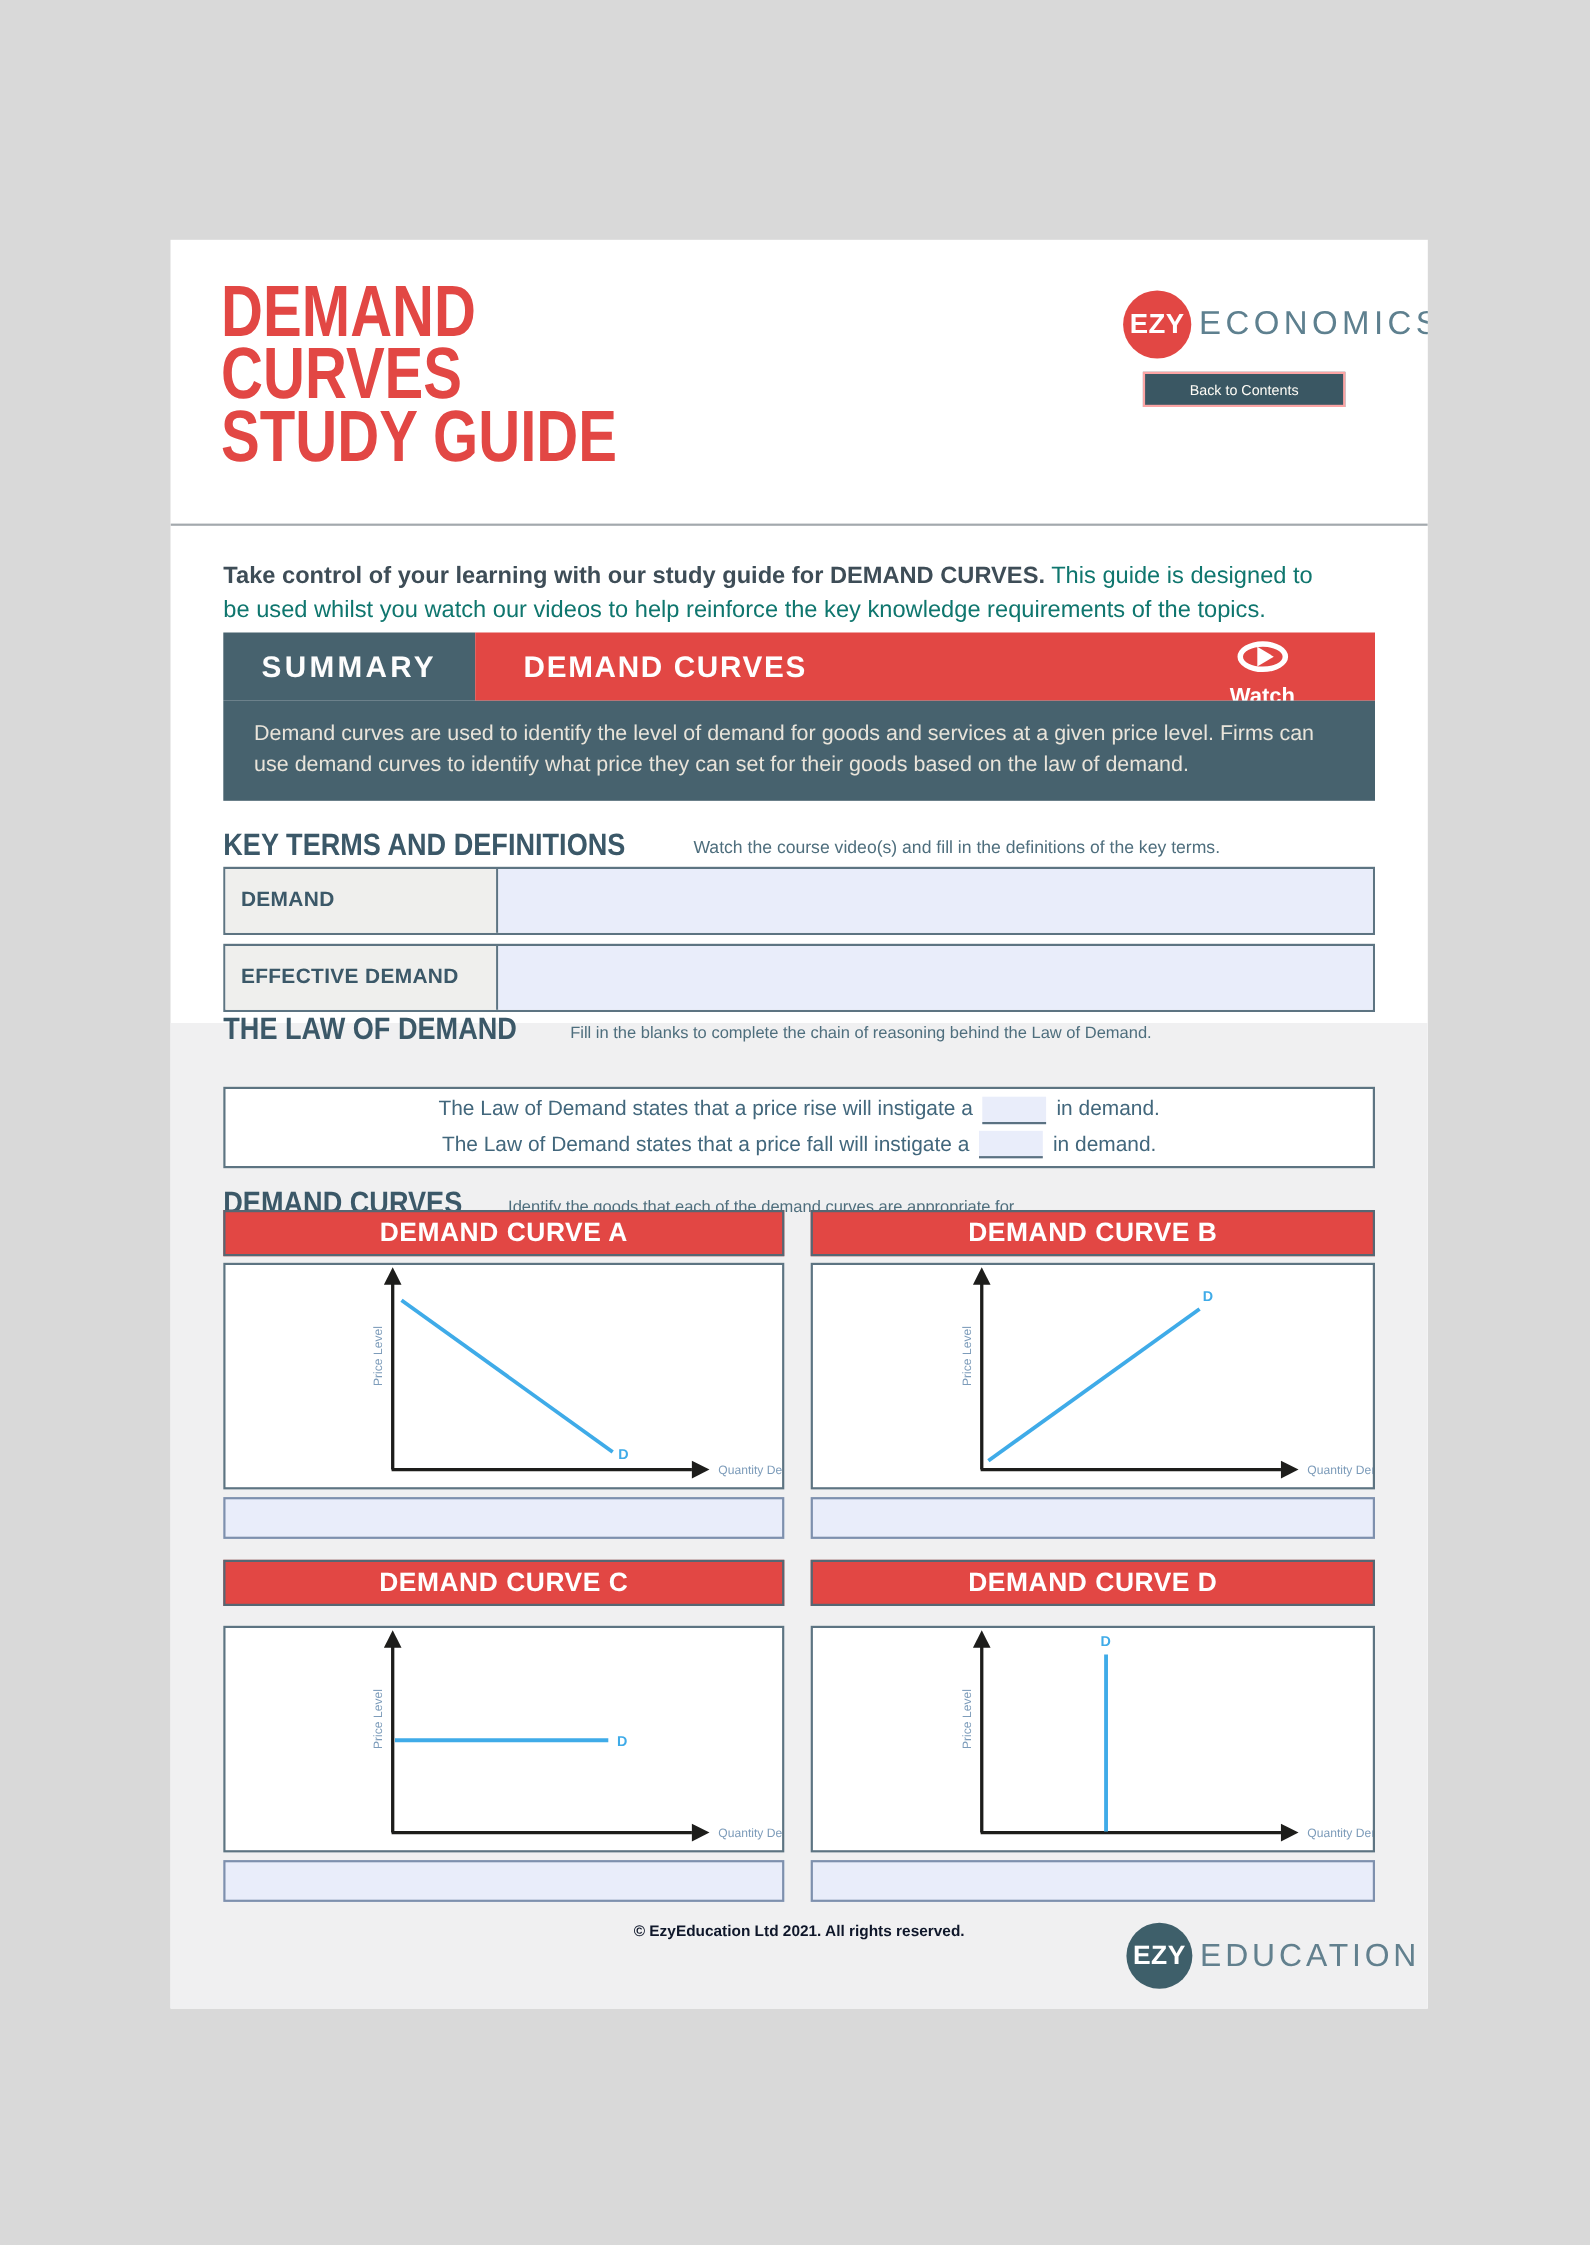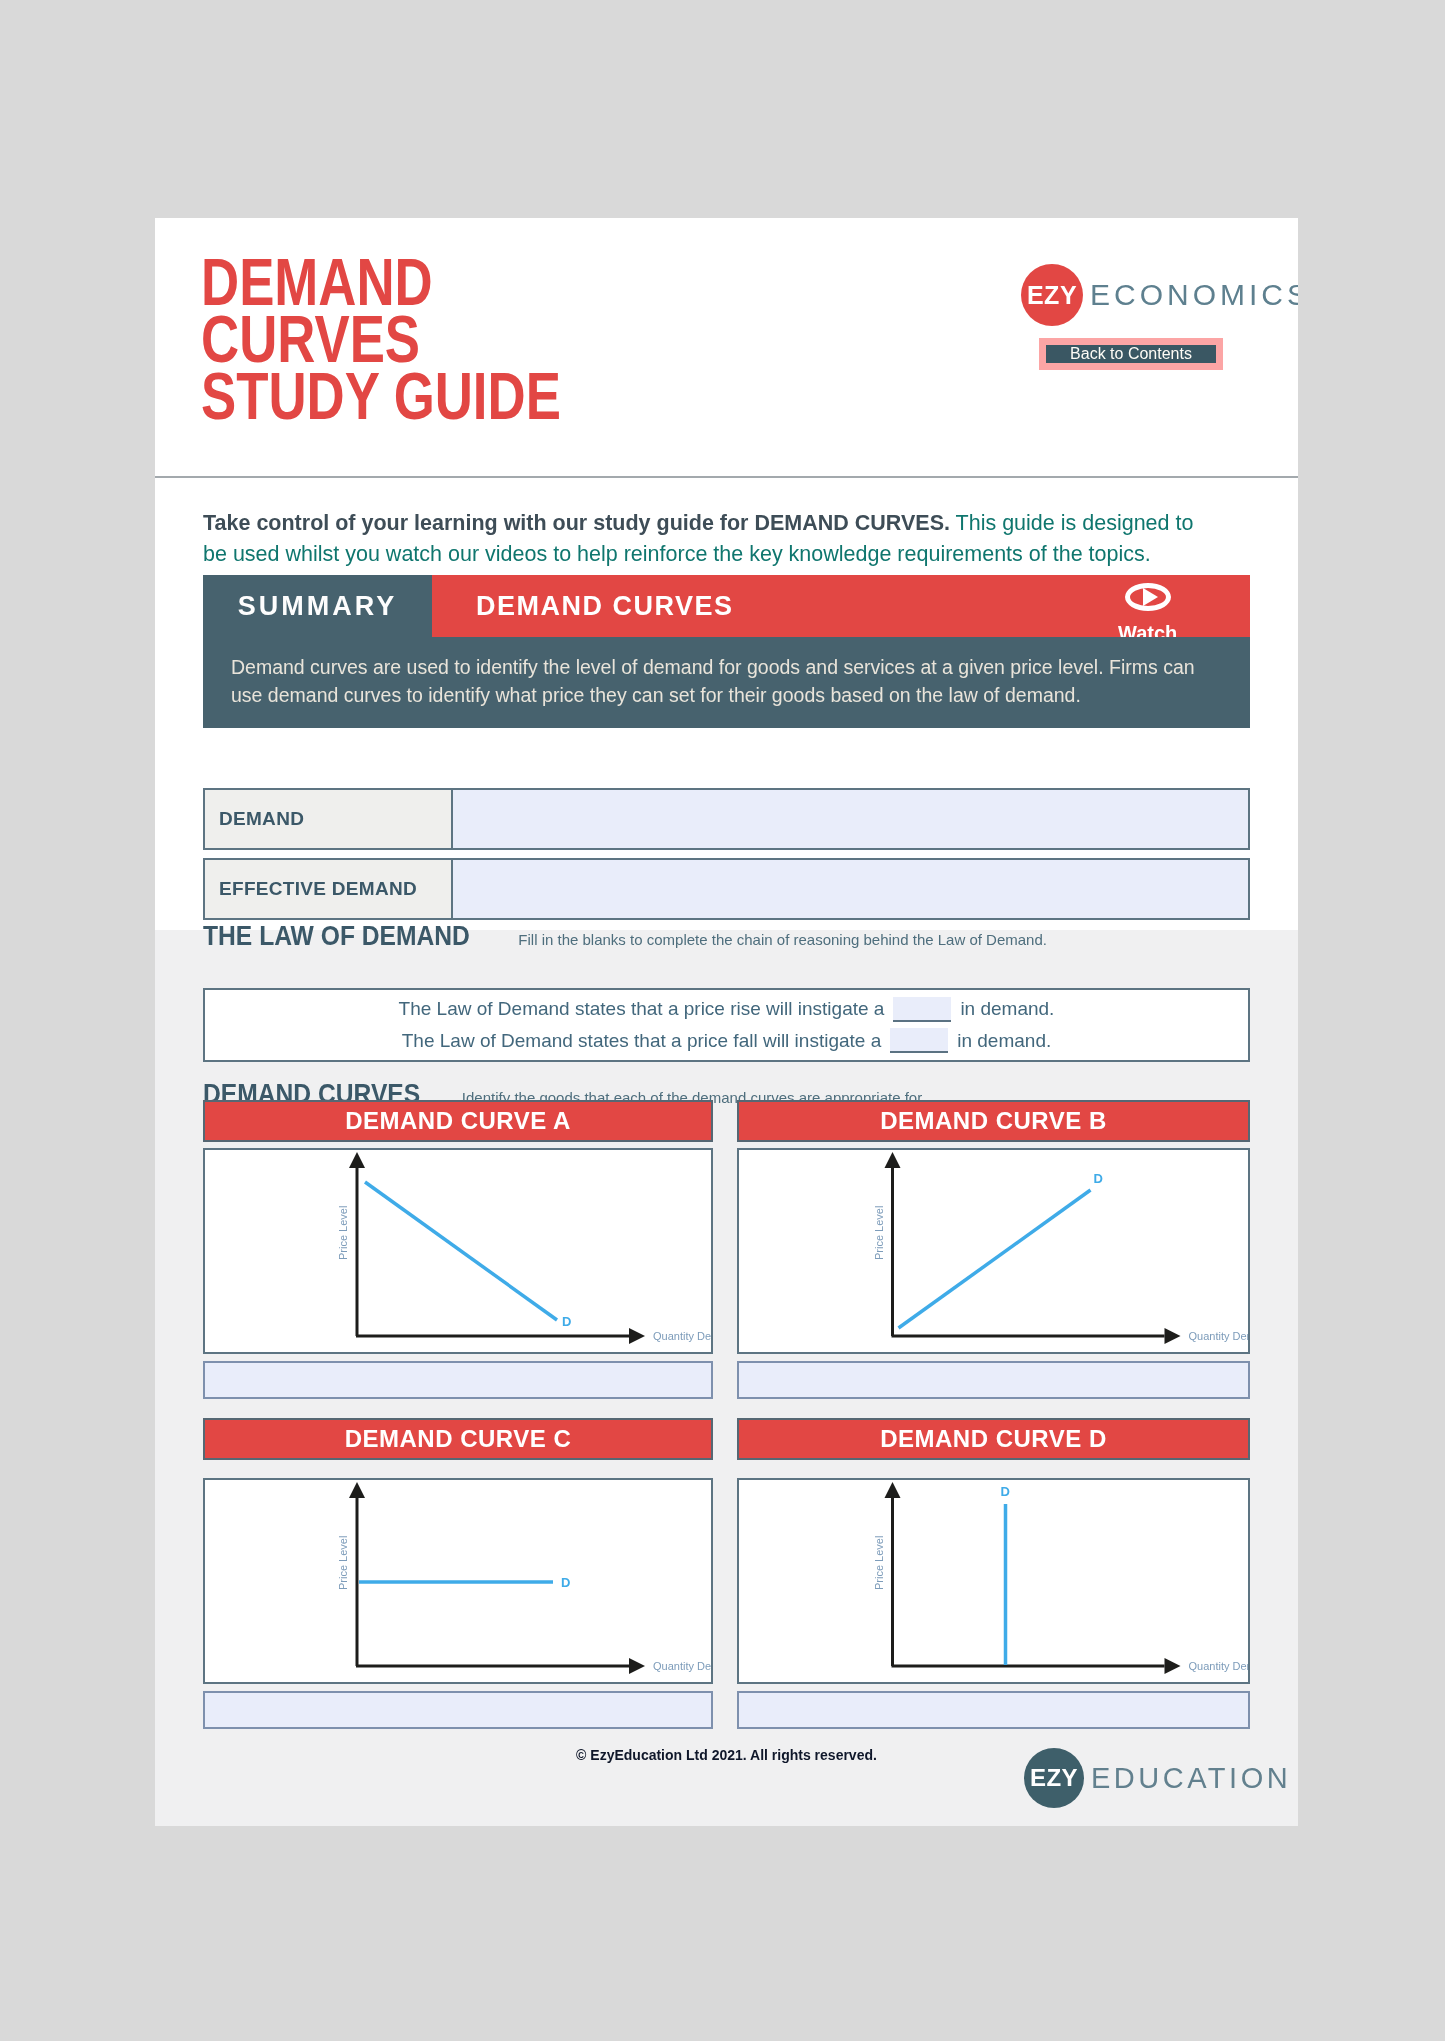--- a/index.html
+++ b/index.html
@@ -16,21 +16,21 @@
   
   .title-line{position:absolute;left:46px;color:var(--red);font-weight:700;font-size:66px;line-height:60px;transform:scaleX(.8);transform-origin:left top;white-space:nowrap;}
   .t1{top:34px}.t2{top:91px}.t3{top:148px}
   .title-rule{position:absolute;left:0;top:258px;width:1143px;height:2px;background:#a3a9ad;}
   .logo{position:absolute;display:flex;align-items:center;}
   .logo-econ{left:866px;top:46px;}
   .logo-circle{width:62px;height:62px;border-radius:50%;display:flex;align-items:center;justify-content:center;color:#fff;font-weight:700;font-size:25px;letter-spacing:.5px;flex:0 0 auto;}
   .logo-circle.red{background:var(--red);}
   .logo-circle.teal{background:#3e5f6a;}
   .logo-word{margin-left:7px;font-size:30px;letter-spacing:4px;color:#5e808f;white-space:nowrap;}
-  .back-btn{position:absolute;left:884px;top:120px;width:184px;height:32px;background:var(--teal-dark);border:7px solid #fca5a5;color:#fefcf6;font-size:16px;display:flex;align-items:center;justify-content:center;cursor:pointer;}
+  .back-btn{position:absolute;left:884px;top:120px;width:184px;height:32px;background:var(--teal-dark);border:2px solid #fca5a5;color:#fefcf6;font-size:13px;display:flex;align-items:center;justify-content:center;cursor:pointer;}
 
   
   .intro{position:absolute;left:48px;top:290px;width:1010px;font-size:21.5px;line-height:31px;}
   .intro .b{font-weight:700;color:#3e4d57;}
   .intro .r{color:#0f766e;}
 
   
   .sum-label{position:absolute;left:48px;top:357px;width:229px;height:62px;background:var(--teal);color:#fdfdfd;display:flex;align-items:center;justify-content:center;font-size:27px;font-weight:600;letter-spacing:3px;}
   .sum-red{position:absolute;left:277px;top:357px;width:818px;height:62px;background:var(--red);display:flex;align-items:center;}
   .sum-title{margin-left:44px;color:#fff;font-size:27px;font-weight:700;letter-spacing:1.5px;}
@@ -98,20 +98,24 @@
   <div class="watch-btn">
     <div class="watch-circle">
         <div class="watch-tri"></div>
       </div>
     <div class="watch-label">Watch</div>
   </div>
   <div class="sum-body">Demand curves are used to identify the level of demand for goods and services at a given price level. Firms can use demand curves to identify what price they can set for their goods based on the law of demand.</div>
 
   <div class="gray-band"></div>
 
+  <div class="sec-head kt-head">
+    <h2>KEY TERMS AND DEFINITIONS</h2>
+    <span class="sub">Watch the course video(s) and fill in the definitions of the key terms.</span>
+  </div>
   <div class="term-row r1">
     <div class="term-label">DEMAND</div>
     <div class="term-input"></div>
   </div>
   <div class="term-row r2">
     <div class="term-label">EFFECTIVE DEMAND</div>
     <div class="term-input"></div>
   </div>
 
   <div class="sec-head law-head">

